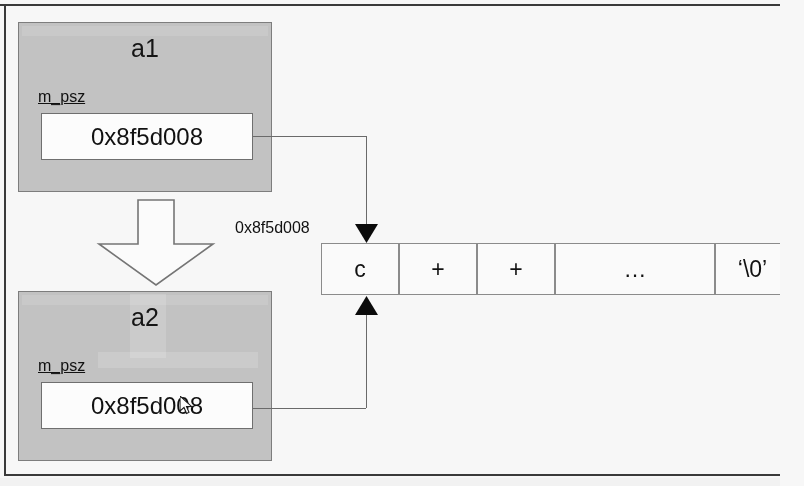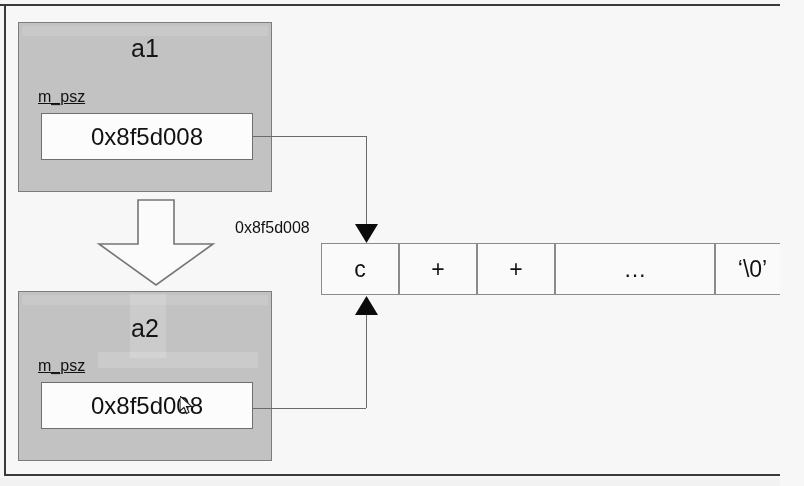--- a/index.html
+++ b/index.html
@@ -147,21 +147,21 @@
     <polygon points="43,1 79,1 79,45 118,45 61,86 4,45 43,45" fill="#fbfbfb" stroke="#757575" stroke-width="1.6"></polygon>
   </svg>
 
   <div class="obj-box" style="left:18px; top:291px; width:254px; height:170px;">
     <div class="inner-light"></div>
   </div>
 
   <div class="ghost" style="left:130px; top:294px; width:36px; height:64px;"></div>
   <div class="ghost" style="left:98px; top:352px; width:160px; height:16px;"></div>
 
-  <div class="obj-title" style="left:18px; top:303px; width:254px;margin-top:11px;">a2</div>
+  <div class="obj-title" style="left:18px; top:303px; width:254px;">a2</div>
   <div class="field-label" style="left:38px; top:357px;">m_psz</div>
   <div class="field-value" style="left:41px; top:382px; width:212px; height:47px;">0x8f5d008</div>
 
   <svg class="cursor-ptr" style="left:180px; top:396px;" width="14" height="20" viewBox="0 0 14 20">
     <polygon points="0,0 0,15 4,11.5 6.6,17.5 9,16.3 6.5,10.6 11.5,10.4" fill="#ffffff" stroke="#1a1a1a" stroke-width="1.1"></polygon>
   </svg>
 
   <div class="addr-label" style="left:235px; top:219px;">0x8f5d008</div>
 
   <div class="arr-cell" style="left:321px; width:78px;">c</div>

